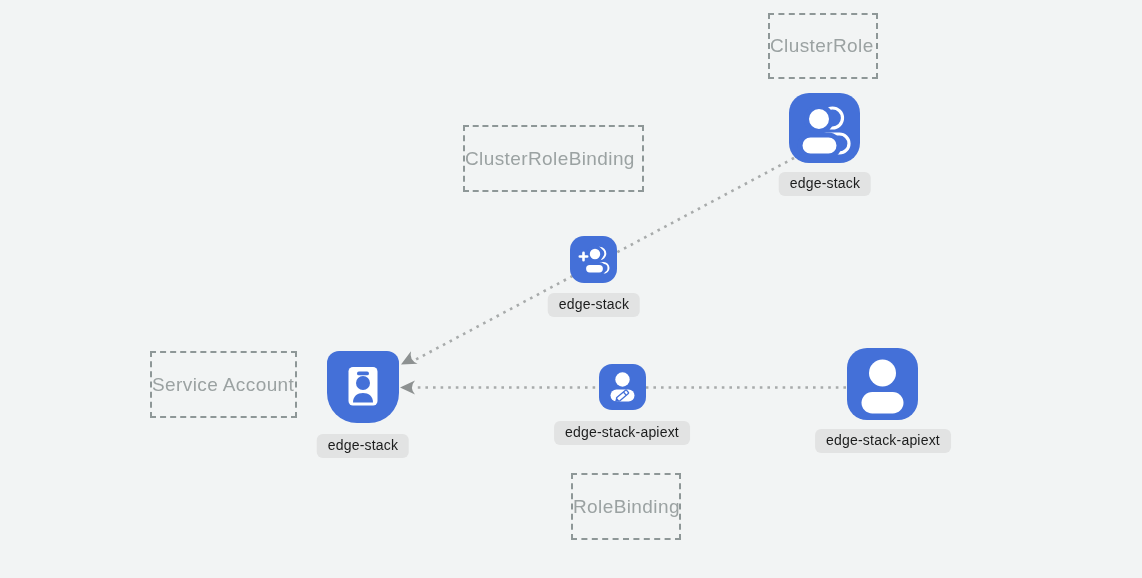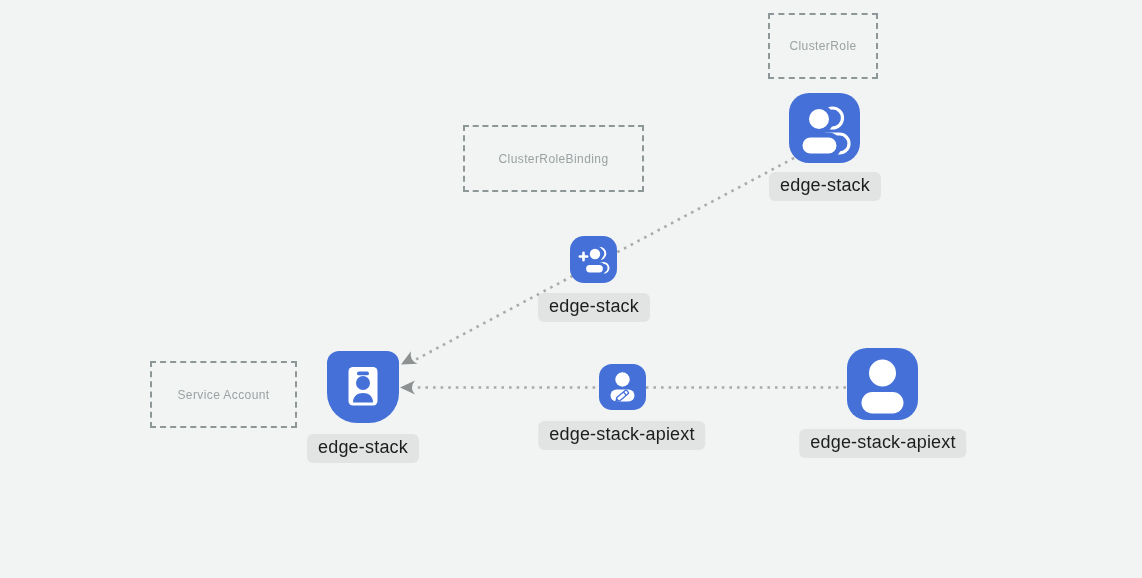--- a/index.html
+++ b/index.html
@@ -11,48 +11,48 @@
     font-family:"Liberation Sans", sans-serif;
   }
   
   .edges-layer{position:absolute;left:0;top:0;z-index:1;}
   .dotted-line{stroke:#a8abab;stroke-width:2.6;stroke-dasharray:2.6 5;fill:none;}
   .arrow-head{fill:#8d9191;}
   
   .type-box{
     position:absolute;z-index:2;
     border:2px dashed #8e9797;
-    display:flex;align-items:center;justify-content:center;
+    display:flex;align-items:center;
     box-sizing:border-box;
-    color:#9ba2a2;font-size:12px;letter-spacing:.4px;
+    color:#9ba2a2;font-size:19px;letter-spacing:.4px;
     background:transparent;
   }
   .box-clusterrole{left:768px;top:13px;width:110px;height:66px;}
   .box-clusterrolebinding{left:463px;top:125px;width:181px;height:67px;}
-  .box-serviceaccount{left:150px;top:361px;width:147px;height:67px;}
+  .box-serviceaccount{left:150px;top:351px;width:147px;height:67px;}
   .box-rolebinding{left:571px;top:473px;width:110px;height:67px;}
   .box-role{left:828px;top:474px;width:108px;height:66px;}
   
   .node-icon{
     position:absolute;z-index:3;
     background:#4470d8;
     display:flex;align-items:center;justify-content:center;
   }
   .icon-clusterrole{left:789px;top:93px;width:71px;height:70px;border-radius:20px;}
   .icon-clusterrolebinding{left:570px;top:236px;width:47px;height:47px;border-radius:14px;}
   .icon-serviceaccount{left:327px;top:351px;width:72px;height:72px;border-radius:12px 12px 30px 30px;}
   .icon-rolebinding{left:599px;top:364px;width:47px;height:46px;border-radius:13px;}
   .icon-role{left:847px;top:348px;width:71px;height:72px;border-radius:20px;}
   
   .node-label{
     position:absolute;z-index:3;
     transform:translateX(-50%);
     background:#e2e3e3;
     color:#1c1d1d;
-    font-size:18px;
+    font-size:14px;
     letter-spacing:.2px;
     padding:3px 11px 5px;
     border-radius:6px;
     white-space:nowrap;
   }
   .label-clusterrole{left:825px;top:172px;}
   .label-clusterrolebinding{left:594px;top:293px;}
   .label-serviceaccount{left:363px;top:434px;}
   .label-rolebinding{left:622px;top:421px;}
   .label-role{left:883px;top:429px;}
@@ -74,20 +74,23 @@
   </svg>
 
   <div class="type-box box-clusterrole">
     <span>ClusterRole</span>
   </div>
   <div class="type-box box-clusterrolebinding">
     <span>ClusterRoleBinding</span>
   </div>
   <div class="type-box box-serviceaccount">
     <span>Service Account</span>
+  </div>
+  <div class="type-box box-rolebinding">
+    <span>RoleBinding</span>
   </div>
 
   <div class="node-icon icon-clusterrole">
     <svg width="71" height="70" viewBox="0 0 71 70">
       <circle cx="43.5" cy="25" r="10" fill="none" stroke="#ffffff" stroke-width="3.2"></circle>
       <rect x="23" y="41" width="37" height="19" rx="9.5" fill="none" stroke="#ffffff" stroke-width="3.2"></rect>
       <circle cx="30" cy="26" r="12.5" fill="#ffffff" stroke="#4470d8" stroke-width="5"></circle>
       <rect x="11" y="42" width="39" height="21" rx="10.5" fill="#ffffff" stroke="#4470d8" stroke-width="5"></rect>
     </svg>
   </div>

